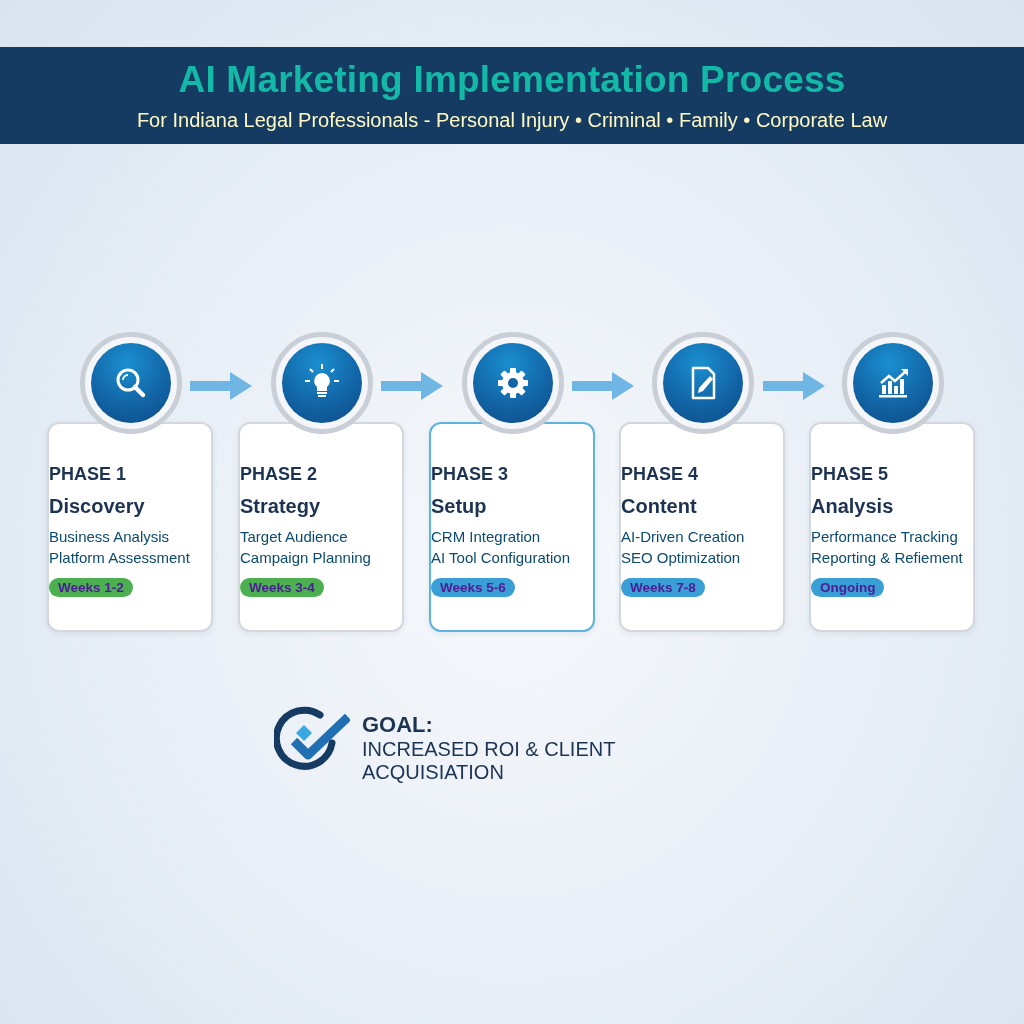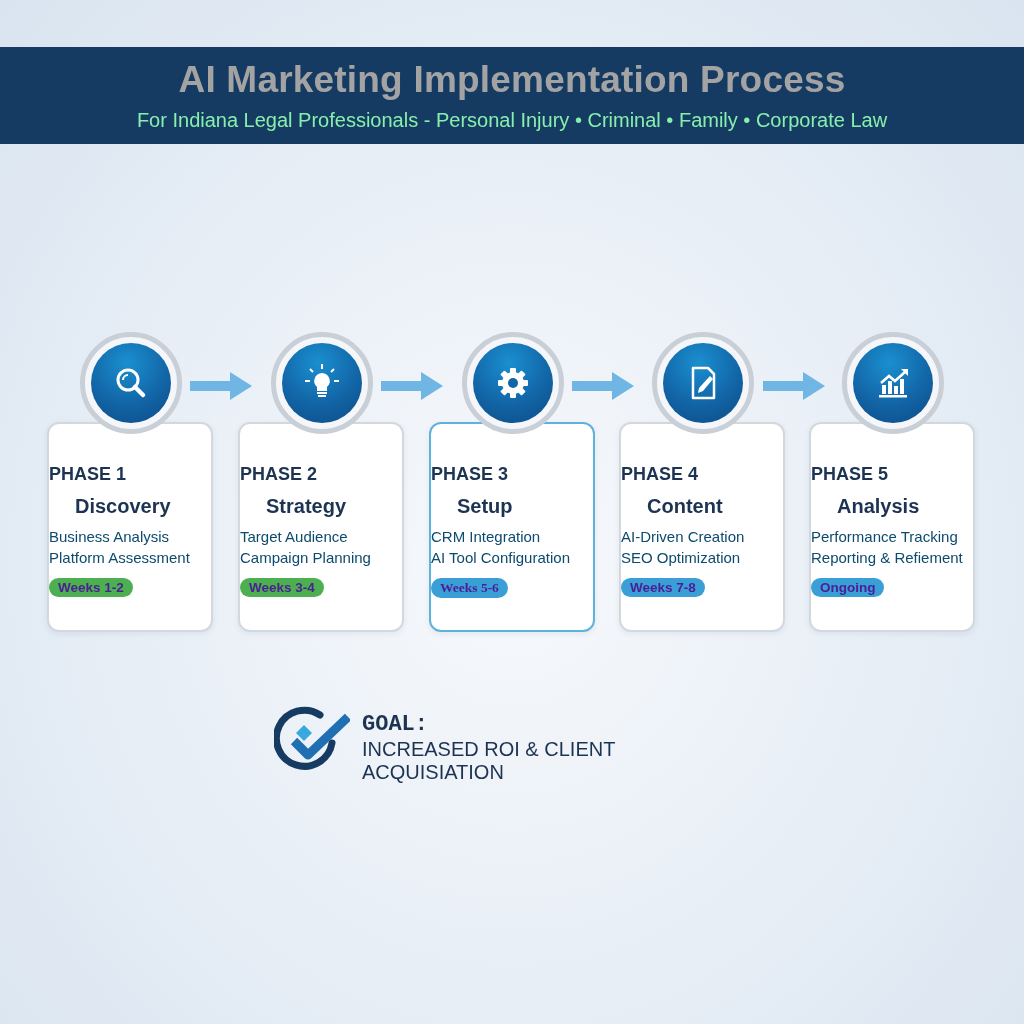--- a/index.html
+++ b/index.html
@@ -9,24 +9,24 @@
     font-family: "Liberation Sans", sans-serif;
     position:relative;
   }
   .header {
     position:absolute; left:0; top:47px; width:1024px; height:97px;
     background:#163b63;
     text-align:center;
   }
   .header h1 {
     margin:0; padding-top:12px;
-    font-size:37px; font-weight:bold; color:#a3a3a3; letter-spacing:0.2px;
+    font-size:37px; font-weight:bold; color:#14b8a6; letter-spacing:0.2px;
   }
   .header .sub {
-    margin-top:8px; font-size:20px; color:#86efac;
+    margin-top:8px; font-size:20px; color:#fef9c3;
   }
   .phases { position:absolute; left:0; top:0; width:1024px; height:1024px; }
   .phase { position:absolute; top:332px; width:168px; }
   .ring {
     position:absolute; left:33px; top:0; width:102px; height:102px; border-radius:50%;
     background:#f4f6f9; border:5px solid #c9cfd6; box-sizing:border-box;
     z-index:3;
   }
   .ring .inner {
     position:absolute; left:6px; top:6px; width:80px; height:80px; border-radius:50%;
@@ -34,31 +34,31 @@
     display:flex; align-items:center; justify-content:center;
   }
   .card {
     position:absolute; left:0; top:90px; width:166px; height:210px;
     background:#ffffff; border:2px solid #d3d8de; border-radius:12px; box-sizing:border-box;
     box-shadow:0 2px 6px rgba(30,60,100,0.08);
     text-align:left;
   }
   .card.active { border-color:#5eb2de; }
   .card .ph { margin-top:40px; font-size:18px; font-weight:bold; color:#1c3352; }
-  .card .name { margin-top:10px; font-size:20px; font-weight:bold; color:#1c3352;margin-left:26px; }
+  .card .name { margin-top:10px; font-size:20px; font-weight:bold; color:#1c3352; }
   .card .d { font-size:15px; color:#0c4a6e; line-height:21px; }
   .card .d1 { margin-top:8px; }
   .badge {
     display:inline-block; margin-top:10px; padding:2px 9px;
     border-radius:11px; font-size:13.5px; font-weight:bold; color:#4c1d95;
   }
   .arrow { position:absolute; top:372px; width:62px; height:28px; }
   .goal { position:absolute; left:274px; top:703px; width:470px; height:70px; }
   .goal .gicon { position:absolute; left:0; top:0; width:76px; height:70px; }
-  .goal .gl { position:absolute; left:88px; top:9px; font-size:22px; font-weight:bold; color:#1c3352;font-family:Liberation Mono, monospace; }
+  .goal .gl { position:absolute; left:88px; top:9px; font-size:22px; font-weight:bold; color:#1c3352; }
   .goal .gt { position:absolute; left:88px; top:35px; font-size:20px; color:#1c3352; }
 </style>
 </head>
 <body>
 
 <div class="header">
   <h1>AI Marketing Implementation Process</h1>
   <div class="sub">For Indiana Legal Professionals - Personal Injury • Criminal • Family • Corporate Law</div>
 </div>
 
@@ -130,21 +130,21 @@
           </g>
           <circle cx="20" cy="20" r="5" fill="#1265a6"></circle>
         </svg>
       </div>
     </div>
     <div class="card active">
       <div class="ph">PHASE 3</div>
       <div class="name">Setup</div>
       <div class="d d1">CRM Integration</div>
       <div class="d">AI Tool Configuration</div>
-      <div class="badge" style="background:#3a9fd6;font-family:Liberation Serif, serif;">Weeks 5-6</div>
+      <div class="badge" style="background:#3a9fd6;">Weeks 5-6</div>
     </div>
   </div>
 
   <svg class="arrow" style="left:572px;" viewBox="0 0 62 28">
     <rect x="0" y="9" width="44" height="10" fill="#6fb6e4"></rect>
     <polygon points="40,0 62,14 40,28" fill="#6fb6e4"></polygon>
   </svg>
 
   <div class="phase" style="left:619px;">
     <div class="ring">

